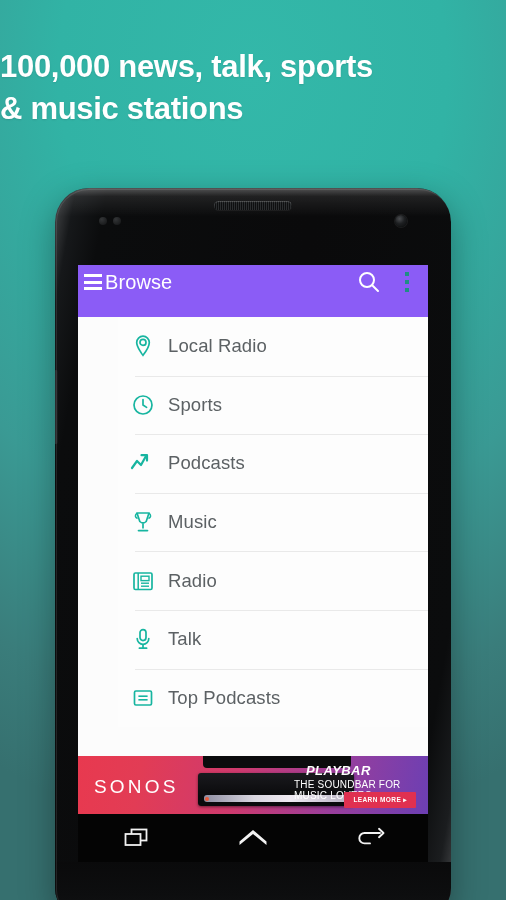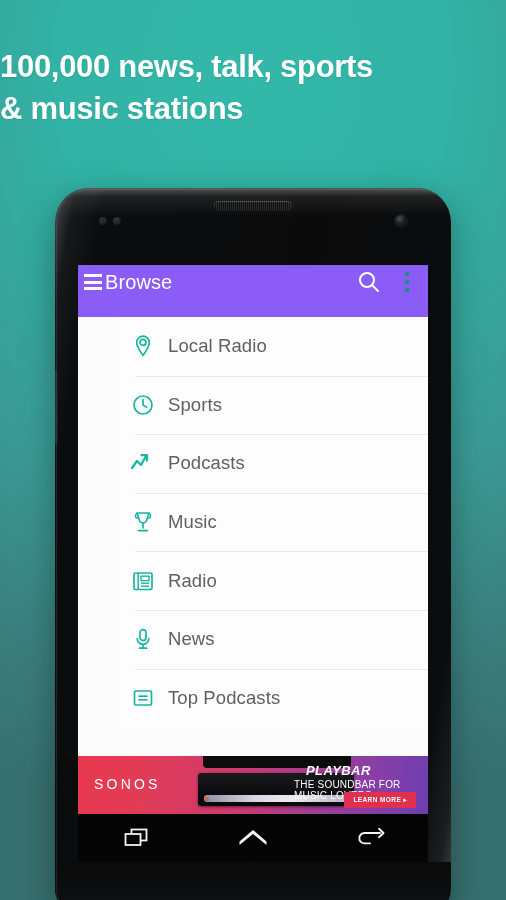--- a/index.html
+++ b/index.html
@@ -212,21 +212,21 @@
     height: 58px;
     background: linear-gradient(100deg, #e8394f 0%, #e23c55 18%, #cf3a6e 45%, #9b3e9b 72%, #6c3fb3 100%);
     overflow: hidden;
   }
   .ad-inner { position: absolute; inset: 0; }
   .ad-brand {
     position: absolute;
     left: 16px;
     top: 20px;
     color: #ffffff;
-    font-size: 14px;
+    font-size: 19px;
     letter-spacing: 3.2px;
     font-weight: normal;
   }
   .ad-device-top {
     position: absolute;
     left: 125px;
     top: -4px;
     width: 148px;
     height: 16px;
     background: #0b0b0d;
@@ -423,21 +423,21 @@
 
         <div class="row">
           <span class="ico">
             <svg width="20" height="24" viewBox="0 0 20 24">
               <rect x="7" y="2.6" width="6" height="11" rx="3" fill="none" stroke="#17b5a0" stroke-width="1.7"></rect>
               <path d="M4.2 11.6 a5.8 5.8 0 0 0 11.6 0" fill="none" stroke="#17b5a0" stroke-width="1.7" stroke-linecap="round"></path>
               <line x1="10" y1="17.4" x2="10" y2="21" stroke="#17b5a0" stroke-width="1.7"></line>
               <line x1="6.4" y1="21.2" x2="13.6" y2="21.2" stroke="#17b5a0" stroke-width="1.7" stroke-linecap="round"></line>
             </svg>
           </span>
-          <span class="label">News</span>
+          <span class="label">Talk</span>
         </div>
 
         <div class="row">
           <span class="ico">
             <svg width="24" height="22" viewBox="0 0 24 22">
               <rect x="3.5" y="4" width="17" height="14" rx="1.4" fill="none" stroke="#17b5a0" stroke-width="1.7"></rect>
               <line x1="7.4" y1="9.2" x2="16.6" y2="9.2" stroke="#17b5a0" stroke-width="1.6"></line>
               <line x1="7.4" y1="12.8" x2="16.6" y2="12.8" stroke="#17b5a0" stroke-width="1.6"></line>
             </svg>
           </span>

